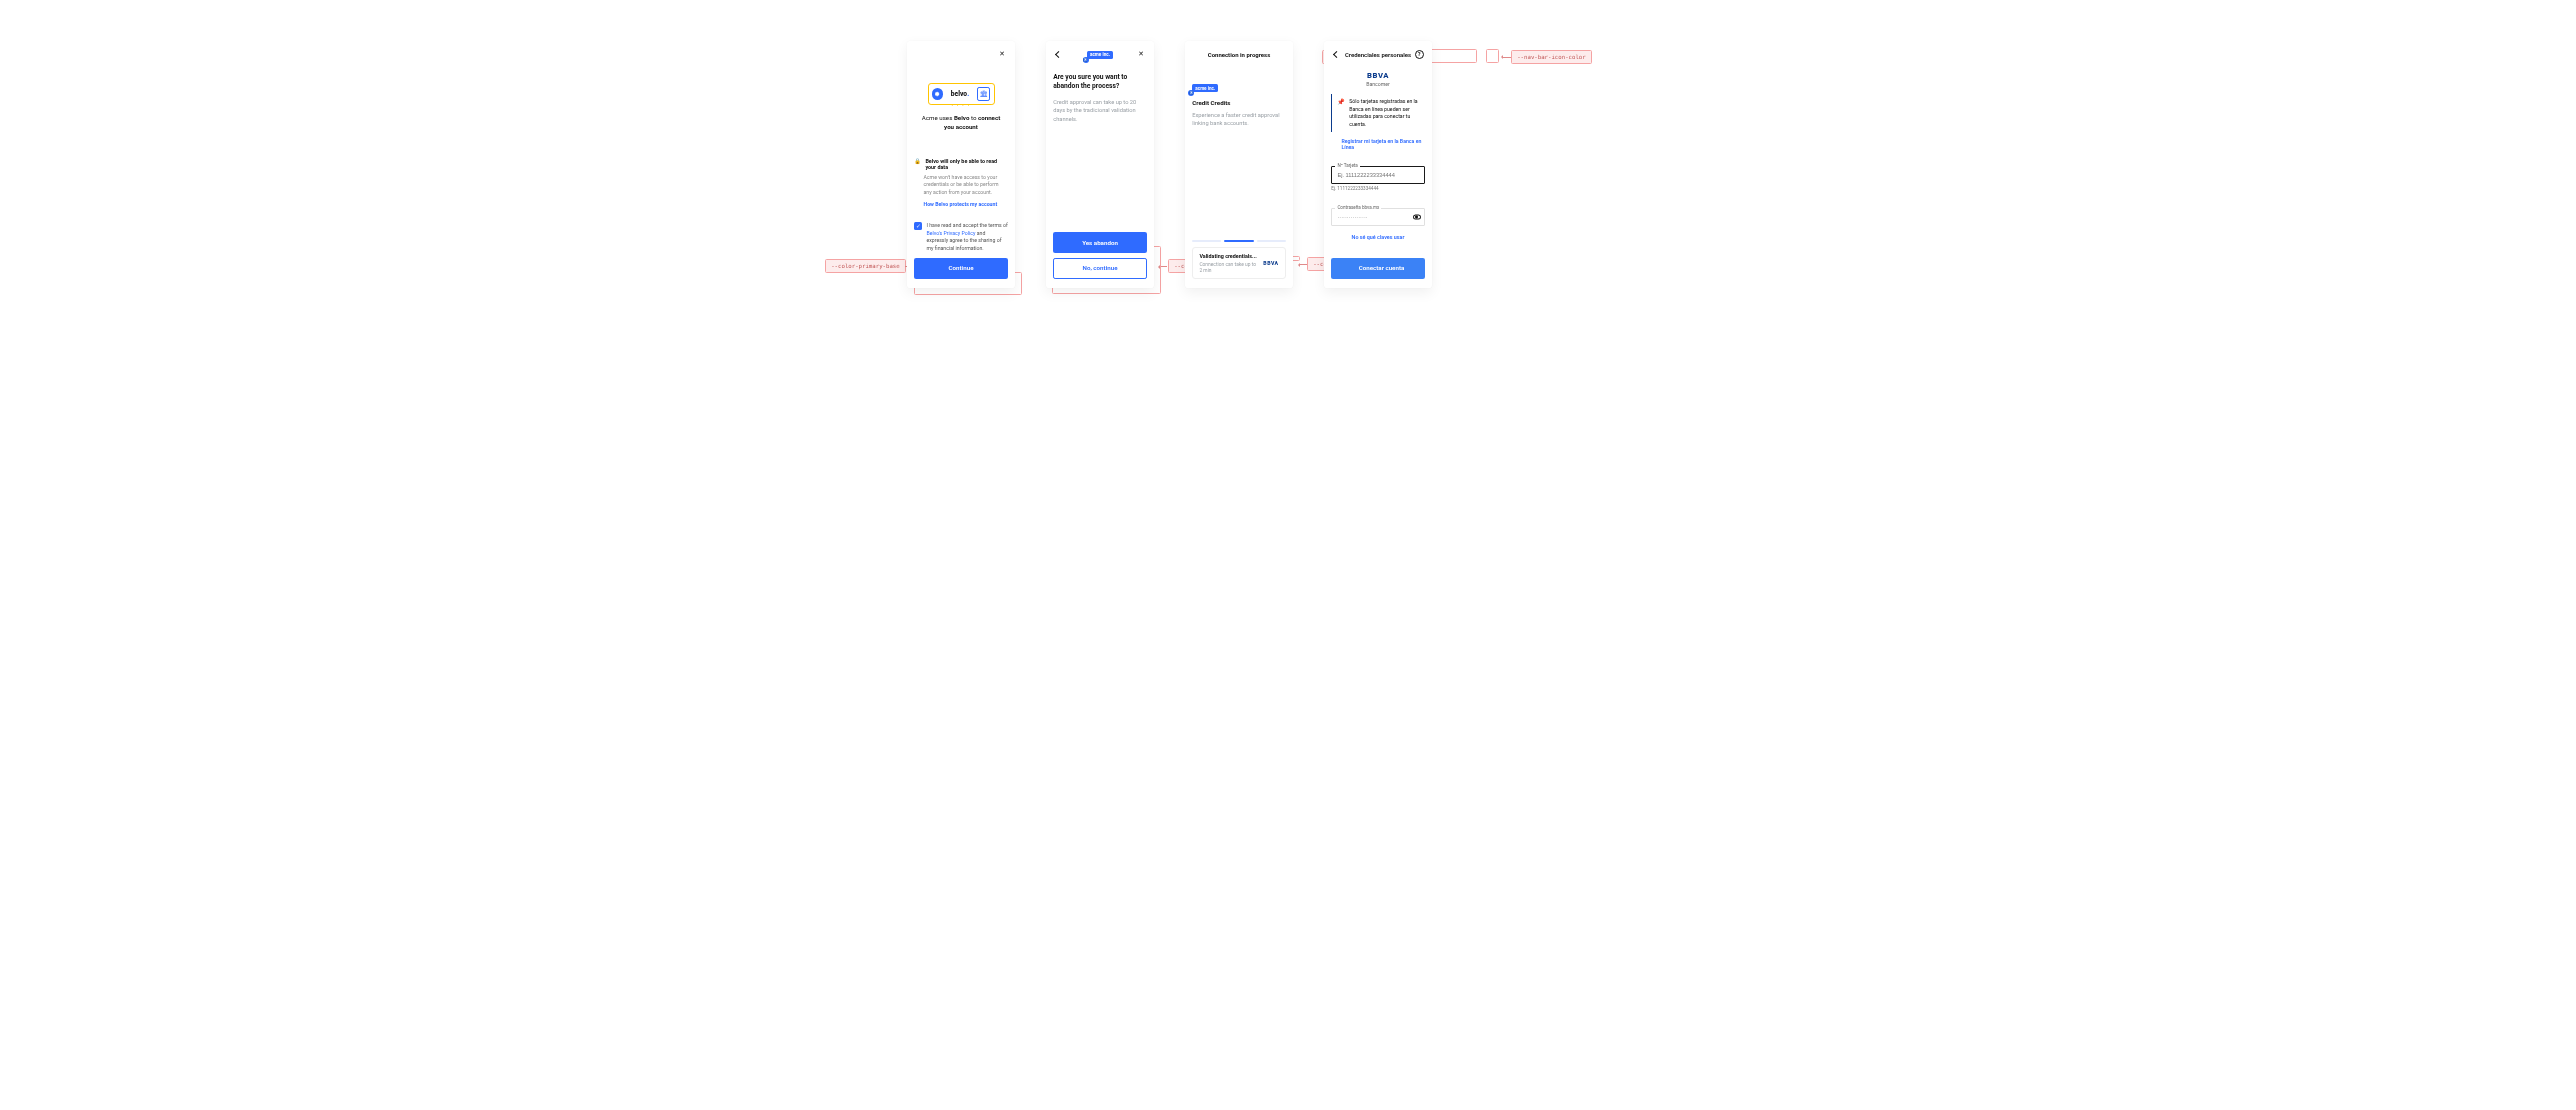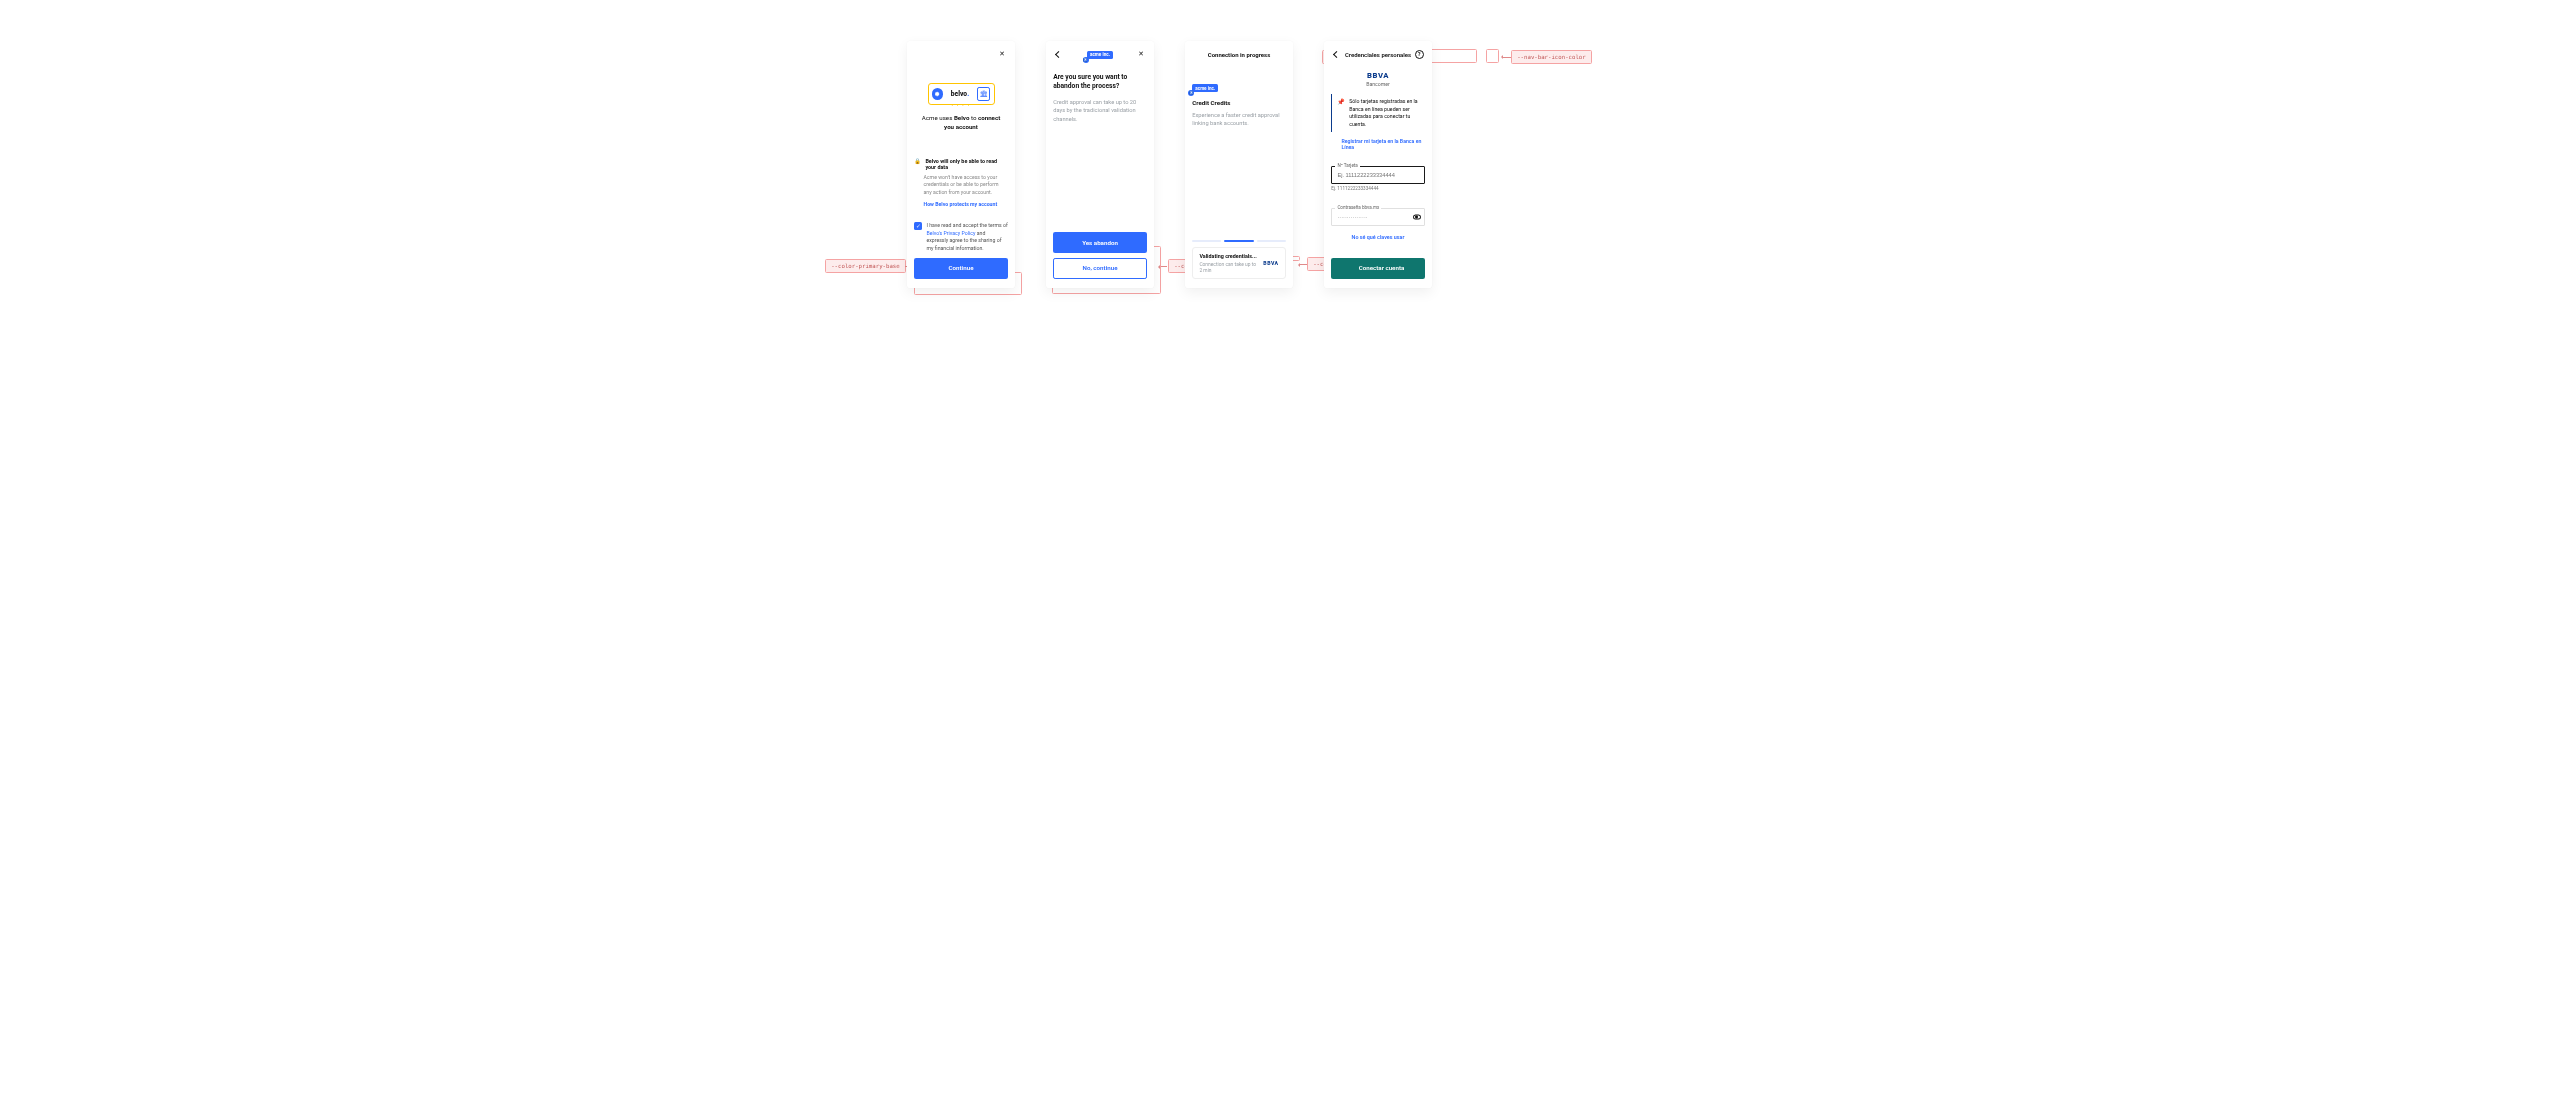--- a/index.html
+++ b/index.html
@@ -134,21 +134,21 @@
     display:flex;align-items:center;justify-content:center;color:#fff;font-size:5.7px;
     flex-shrink:0;
   }
   .consent a{ color:#2F6BFF; text-decoration:none; }
 
   .btn{
     height:20.6px; border-radius:2.1px; display:flex; align-items:center; justify-content:center;
     font-size:6.2px; font-weight:600; cursor:pointer;
   }
   .btn-primary{ background:#2F6BFF; color:#fff; }
-  .btn-primary.dark{ background:#0f766e;padding-left:7px; }
+  .btn-primary.dark{ background:#3b82f6;padding-left:7px; }
   .btn-outline{ border:0.8px solid #2F6BFF; color:#2F6BFF; background:#fff; }
 
   
   .abandon-title{ font-size:6.7px; font-weight:700; line-height:1.4; margin-top:4.1px; padding-right:10.3px;}
   .abandon-note{ font-size:5.7px; color:#9aa0a6; line-height:1.5; margin-top:6.2px; }
 
   
   .progress-title{ text-align:center; font-weight:700; font-size:6px; }
   .s3-heading{ font-size:6.2px; font-weight:700; margin-top:7.2px;}
   .s3-note{ font-size:5.7px; color:#9aa0a6; line-height:1.5; margin-top:3.1px; }

